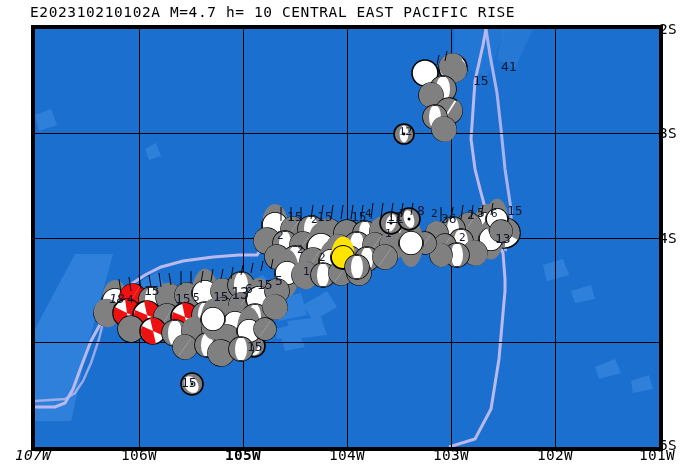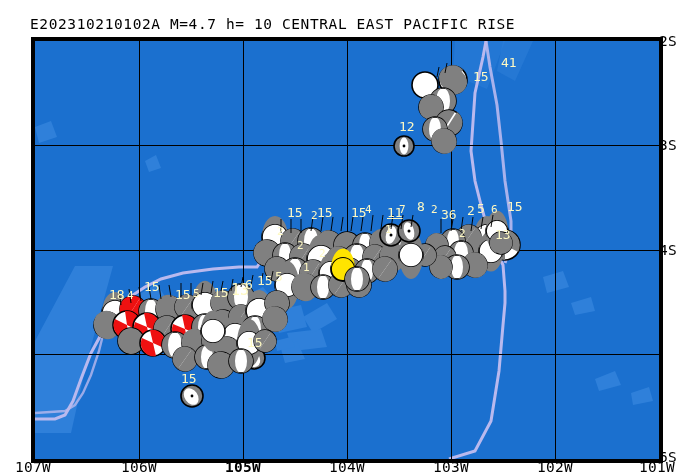--- a/index.html
+++ b/index.html
@@ -10,21 +10,21 @@
   body {
     width: 689px;
     height: 476px;
     position: relative;
     overflow: hidden;
     font-family: "DejaVu Sans Mono", "Liberation Mono", monospace;
   }
 
   #map-root {
     position: absolute;
-    left: 0; top: 12px;
+    left: 0; top: 0;
     width: 689px;
     height: 387px;
     background: #ffffff;
   }
 
   #title {
     position: absolute;
     left: 30px;
     top: 4px;
     font-size: 14.5px;
@@ -76,24 +76,25 @@
     color: #000000;
     white-space: nowrap;
     font-family: "DejaVu Sans Mono", "Liberation Mono", monospace;
     letter-spacing: 0.3px;
   }
   .xlab { top: 447px; transform: translateX(-50%); }
   .ylab { left: 659px; transform: translateY(-50%); }
   .ev-label {
     position: absolute;
     font-size: 13px;
-    color: #fef9c3;
+    color: #0f172a;
     font-family: "DejaVu Sans Mono", "Liberation Mono", monospace;
     white-space: nowrap;
     font-weight: 400;
+    margin-top: 16px;
   }
 </style>
 </head>
 <body>
 
 <div id="map-root">
 
   <div id="title">E202310210102A M=4.7 h= 10 CENTRAL EAST PACIFIC RISE</div>
 
   <div id="plot-frame">
@@ -628,21 +629,21 @@
 
         <g stroke="#000" stroke-width="1" opacity="0.95">
           <path d="M86,264 L84,250 M96,262 L94,248 M106,260 L104,246 M116,258 L114,246 M126,258 L124,244 M136,256 L134,244 M146,256 L146,242 M156,254 L156,242 M166,254 L168,242 M176,252 L178,240 M186,250 L188,240 M196,250 L198,238 M206,246 L208,236 M216,244 L218,234 M226,242 L228,232 M236,240 L238,230"></path>
           <path d="M246,192 L246,178 M256,192 L256,178 M266,192 L266,178 M276,190 L278,176 M286,190 L288,176 M296,190 L298,176 M306,190 L308,176 M316,190 L318,176 M326,190 L328,176 M336,190 L338,174 M346,188 L348,174 M356,188 L358,174 M366,188 L368,174 M376,186 L378,174"></path>
           <path d="M406,192 L406,178 M416,190 L418,178 M426,190 L428,176 M436,190 L438,176 M446,188 L448,176 M456,186 L458,174"></path>
           <path d="M402,36 L404,26 M410,32 L412,22"></path>
         </g>
       </svg>
 
       <div style="position:absolute;left:0;top:0;width:624px;height:418px;pointer-events:none;">
-        <span class="ev-label" style="left:74px;top:246px;">18</span>
+        <span class="ev-label" style="left:74px;top:246px;font-style:italic;">18</span>
         <span class="ev-label" style="left:109px;top:238px;">15</span>
         <span class="ev-label" style="left:92px;top:248px;font-size:11px;">4</span>
         <span class="ev-label" style="left:140px;top:246px;">15</span>
         <span class="ev-label" style="left:158px;top:246px;font-size:11px;">5</span>
         <span class="ev-label" style="left:178px;top:244px;">15</span>
         <span class="ev-label" style="left:196px;top:240px;font-size:15px;">13</span>
         <span class="ev-label" style="left:210px;top:236px;">6</span>
         <span class="ev-label" style="left:222px;top:232px;">15</span>
         <span class="ev-label" style="left:240px;top:228px;">5</span>
 
@@ -662,30 +663,30 @@
         <span class="ev-label" style="left:268px;top:220px;font-size:11px;">1</span>
         <span class="ev-label" style="left:350px;top:182px;font-size:11px;">1</span>
 
         <span class="ev-label" style="left:432px;top:162px;">2</span>
         <span class="ev-label" style="left:442px;top:160px;">5</span>
         <span class="ev-label" style="left:456px;top:162px;font-size:11px;">6</span>
         <span class="ev-label" style="left:472px;top:158px;">15</span>
         <span class="ev-label" style="left:460px;top:186px;">13</span>
         <span class="ev-label" style="left:424px;top:186px;font-size:11px;">2</span>
 
-        <span class="ev-label" style="left:364px;top:78px;">12</span>
+        <span class="ev-label" style="left:364px;top:78px;font-family:Liberation Serif, serif;">12</span>
         <span class="ev-label" style="left:438px;top:28px;">15</span>
         <span class="ev-label" style="left:466px;top:14px;">41</span>
         <span class="ev-label" style="left:146px;top:330px;">15</span>
         <span class="ev-label" style="left:212px;top:294px;">15</span>
       </div>
     </div>
   </div>
 
-  <div class="axis-label xlab" style="left:33px;">107W</div>
+  <div class="axis-label xlab" style="left:33px;font-style:italic;">107W</div>
   <div class="axis-label xlab" style="left:139px;">106W</div>
   <div class="axis-label xlab" style="left:243px;font-weight:bold;">105W</div>
   <div class="axis-label xlab" style="left:347px;">104W</div>
   <div class="axis-label xlab" style="left:451px;">103W</div>
   <div class="axis-label xlab" style="left:555px;">102W</div>
   <div class="axis-label xlab" style="left:657px;">101W</div>
 
   <div class="axis-label ylab" style="top:29px;">2S</div>
   <div class="axis-label ylab" style="top:133px;">3S</div>
   <div class="axis-label ylab" style="top:238px;">4S</div>

